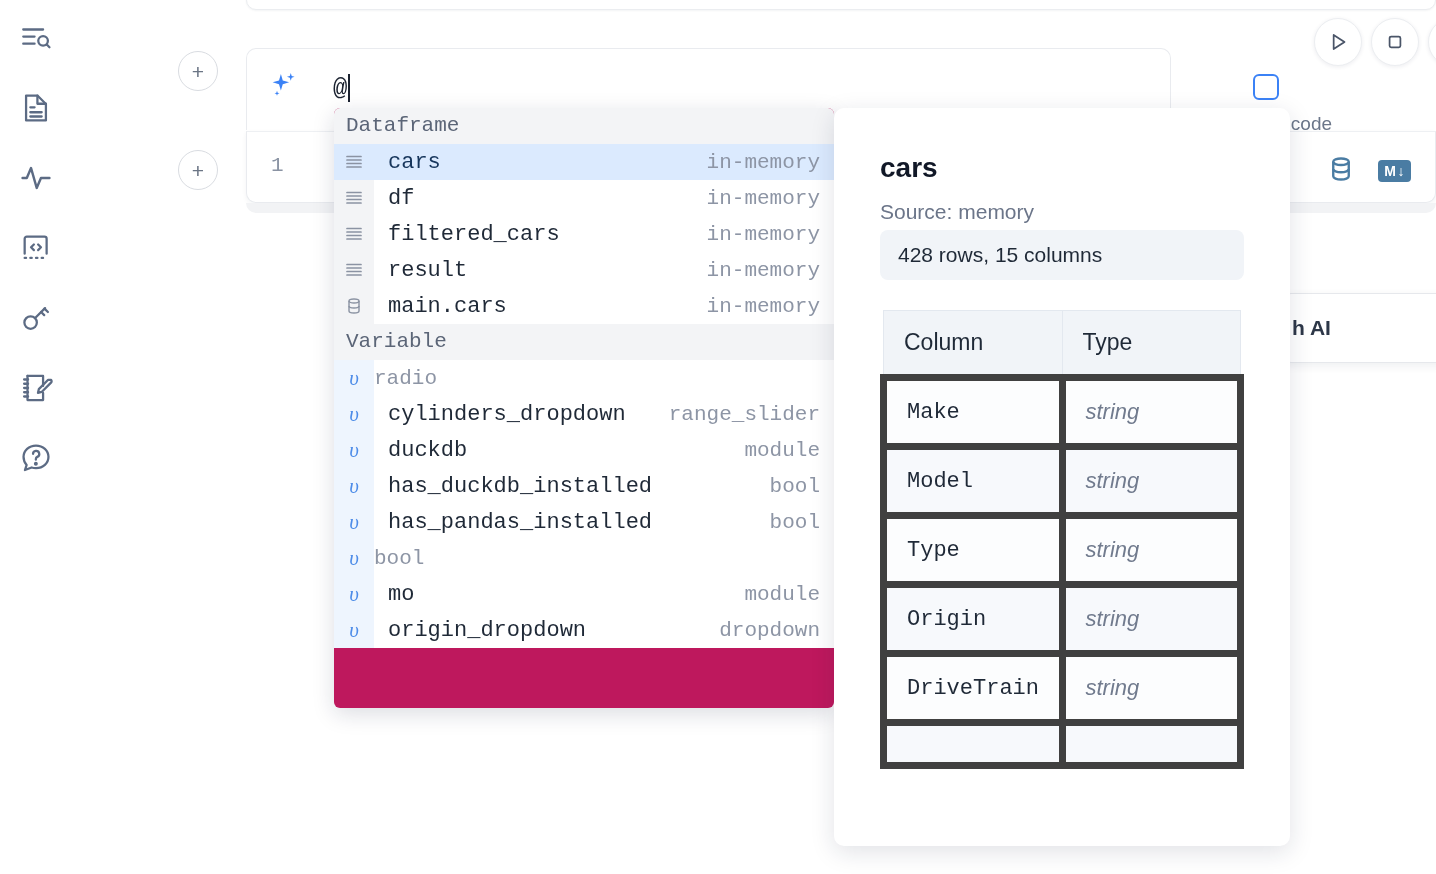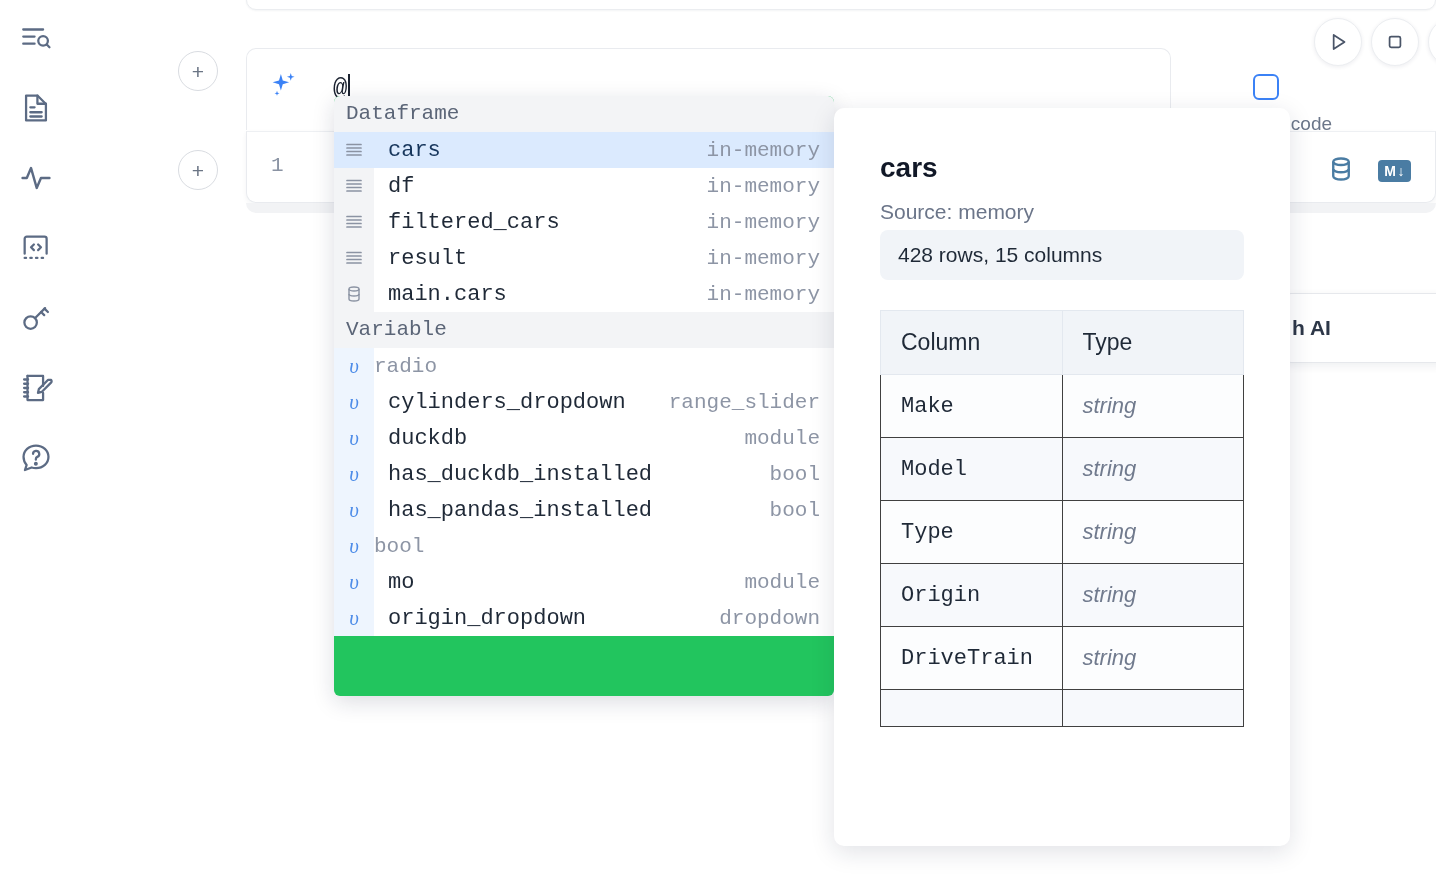--- a/index.html
+++ b/index.html
@@ -191,23 +191,23 @@
     padding-left: 10px;
     font-size: 21px;
     font-weight: 600;
     color: #2d3748;
     overflow: hidden;
   }
 
   
   .ac {
     position: absolute;
-    left: 334px; top: 96px;
+    left: 334px; top: 108px;
     width: 500px; height: 600px;
-    background: #22c55e;
+    background: #be185d;
     border-radius: 6px;
     box-shadow: 0 6px 22px rgba(20,30,60,0.15);
     overflow: hidden;
     z-index: 30;
   }
   .ac-group {
     background: #f3f4f6;
     color: #5b6577;
     font-family: "Liberation Mono", monospace;
     font-size: 21px;
@@ -299,21 +299,21 @@
     text-align: left;
     background: #f1f4f8;
     font-weight: normal;
     font-size: 23px;
     color: #1f2937;
     padding: 18px 20px;
     border: 1px solid #e3e8ef;
   }
   .doc-table td {
     padding: 18px 20px;
-    border: 1px solid #404040;
+    border: 7px solid #404040;
     font-size: 22px;
     vertical-align: middle;
   }
   .doc-table tr:nth-child(odd) td { background: #fcfdfe; }
   .doc-table tr:nth-child(even) td { background: #f7f9fc; }
   .col-name {
     font-family: "Liberation Mono", monospace;
     color: #1f2937;
   }
   .col-type {

